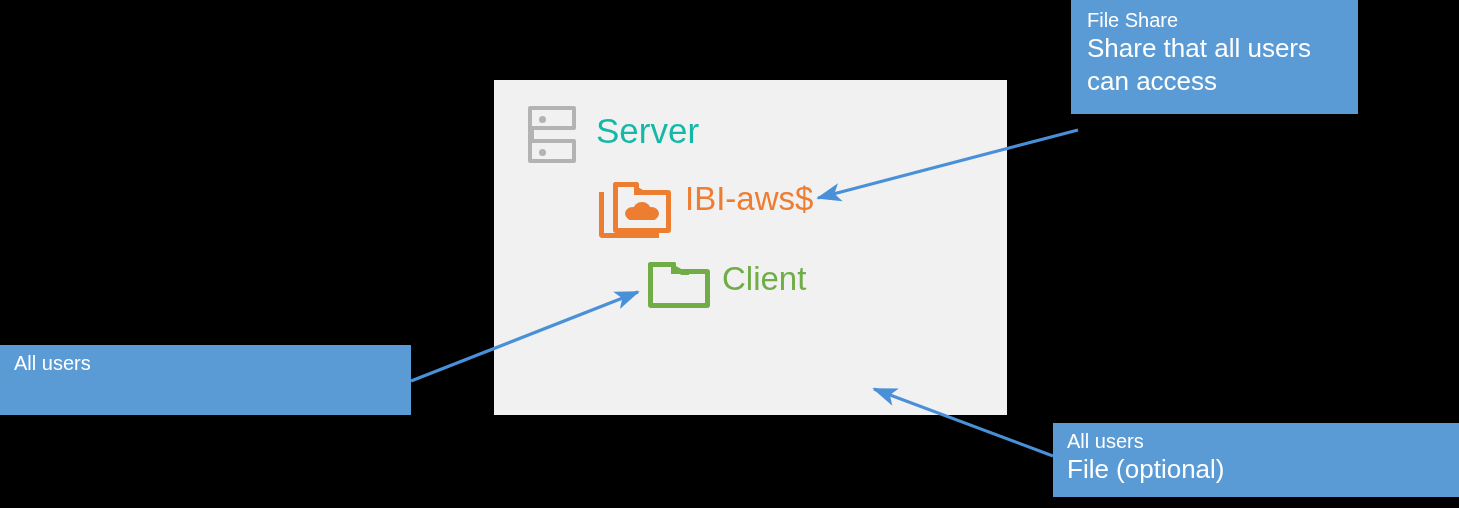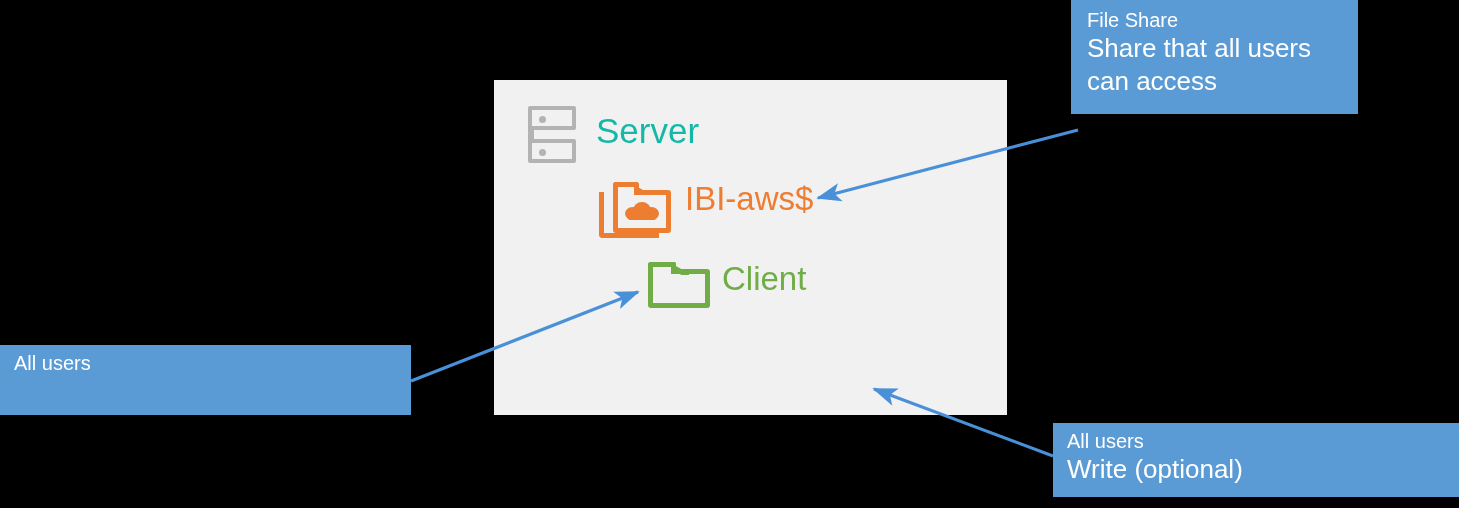--- a/index.html
+++ b/index.html
@@ -341,16 +341,16 @@
     <div class="line-big">Share that all users</div>
     <div class="line-big">can access</div>
   </div>
 
   <div class="callout" id="callout-readexec">
     <div class="line-small">All users</div>
   </div>
 
   <div class="callout" id="callout-write">
     <div class="line-small">All users</div>
-    <div class="line-big">Write (optional)</div>
+    <div class="line-big">File (optional)</div>
   </div>
 
 </div>
 
 </body></html>

